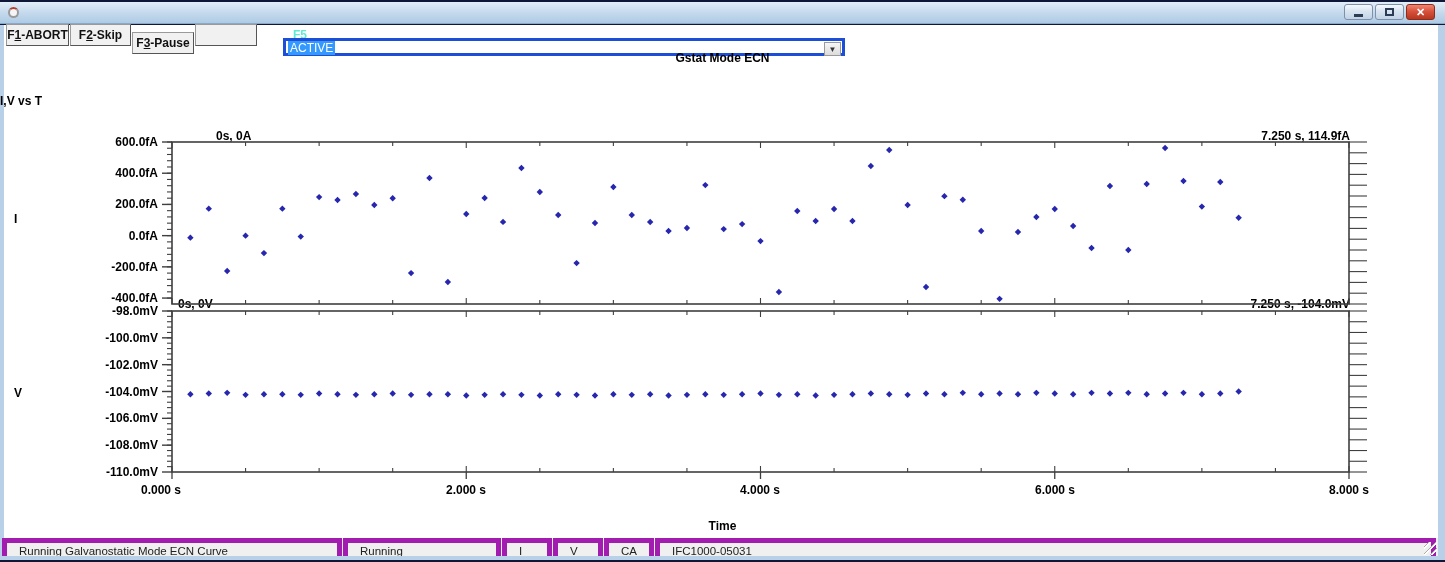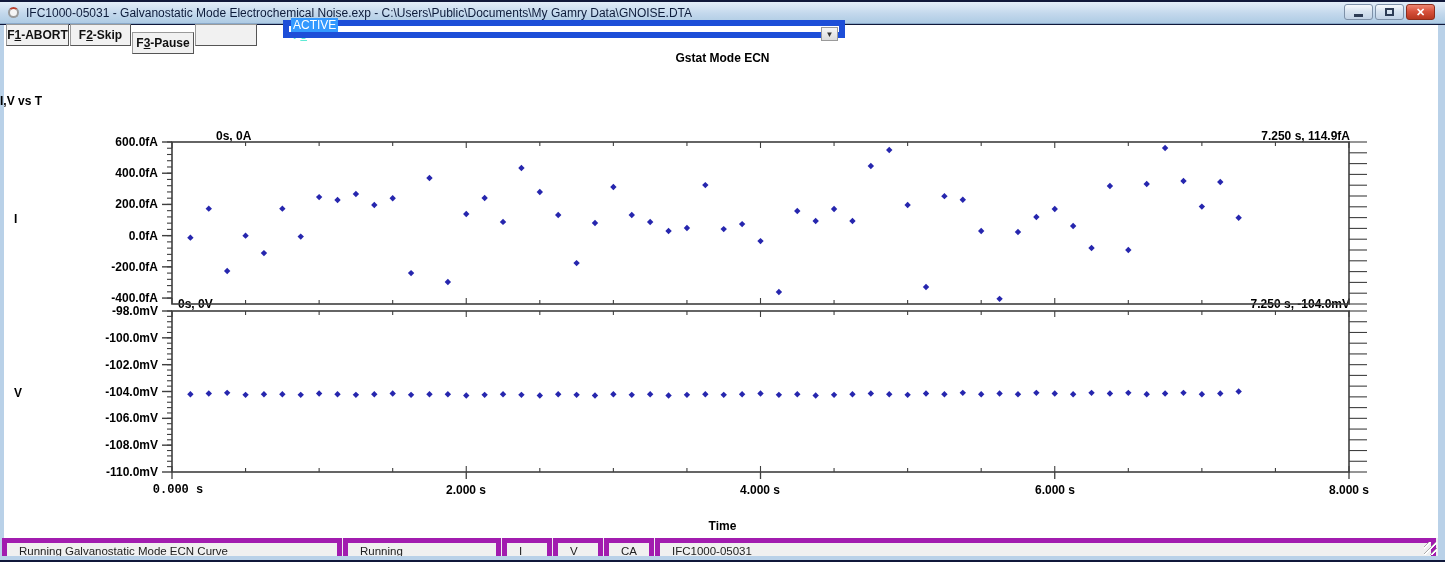--- a/index.html
+++ b/index.html
@@ -33,42 +33,42 @@
   
   .tbtn { position:absolute; top:24px; height:22px; background:#f1f1f1;
     border:1px solid #9a9a9a; border-right-color:#555; border-bottom-color:#555;
     font-size:12px; font-weight:bold; color:#111; text-align:center; line-height:20px; }
   #btn-f1 { left:6px;  width:63px; }
   #btn-f2 { left:70px; width:61px; }
   #btn-f3 { left:132px; width:62px;margin-top:8px; }
   #btn-f4 { left:195px; width:62px; }
   .ak { text-decoration:underline; }
   #f5-label { position:absolute; left:263px; top:28px; font-size:12px; font-weight:bold; color:#5eead4;padding-left:30px; }
-  #combo { position:absolute; left:283px; top:20px; width:562px; height:18px;
-    background:#fff; border:6px solid #1d4ed8; display:flex; align-items:flex-end; }
+  #combo { position:absolute; left:283px; top:38px; width:562px; height:18px;
+    background:#fff; border:3px solid #1d4ed8; display:flex; align-items:flex-start; }
   .combo-sel { margin-left:2px; font-size:12px; background:#3399ff; color:#fff; padding:0 2px; }
   .combo-btn { position:absolute; right:1px; top:1px; width:17px; height:14px;
     background:linear-gradient(#f6f6f6,#dcdcdc); border:1px solid #9a9a9a;
     display:flex; align-items:center; justify-content:center; }
   .combo-btn span { font-size:8px; color:#333; }
 
   
   .ct { position:absolute; font-size:12px; font-weight:bold; color:#000; white-space:nowrap; }
   #chart-title    { top:51px;  left:0; width:1445px; text-align:center; }
   #chart-subtitle { top:94px;  left:0; width:1445px; }
   #ylab-i { top:212px; left:14px; }
   #ylab-v { top:386px; left:14px; }
   #xlab   { top:519px; left:0; width:1445px; text-align:center; }
   #ann-i-left  { top:129px; left:178px;margin-left:38px; }
   #ann-i-right { top:129px; right:95px; text-align:right; }
   #ann-v-left  { top:297px; left:178px; }
   #ann-v-right { top:297px; right:95px; text-align:right; }
   .xtick { position:absolute; top:483px; width:90px; text-align:center;
     font-size:12px; font-weight:bold; color:#000; }
-  #xt0 { left:133px;font-family:Liberation Mono, monospace; } #xt1 { left:421px; } #xt2 { left:715px; }
+  #xt0 { left:116px; } #xt1 { left:421px; } #xt2 { left:715px; }
   #xt3 { left:1010px; } #xt4 { left:1304px; }
   #chart-svg { position:absolute; top:0; left:0; pointer-events:none; }
 
   
   #statusbar { position:absolute; top:538px; left:2px; width:1436px; height:18px; background:#f0f0f0; }
   .pane { position:absolute; top:0; height:29px; background:#f0f0f0;
     border:5px solid #a21caf; font-size:11.5px; color:#222;
     line-height:16px; padding-left:12px; white-space:nowrap; overflow:hidden; }
   #pane0 { left:0px;   width:340px; }
   #pane1 { left:341px; width:158px; }
@@ -80,21 +80,20 @@
     background:repeating-linear-gradient(135deg, transparent 0 3px, #aaa 3px 4px, #fff 4px 5px); }
 </style>
 </head>
 <body>
 
 <div id="screen">
   <div id="edge-top"></div>
 
   <div id="titlebar">
     <span class="app-icon"></span>
-    <span class="title-text">IFC1000-05031 - Galvanostatic Mode Electrochemical Noise.exp - C:\Users\Public\Documents\My Gamry Data\GNOISE.DTA</span>
     <div id="win-buttons">
       <div class="winbtn">
         <span class="glyph-min"></span>
       </div>
       <div class="winbtn">
         <span class="glyph-max"></span>
       </div>
       <div class="winbtn close">
         <span class="glyph-close">✕</span>
       </div>

